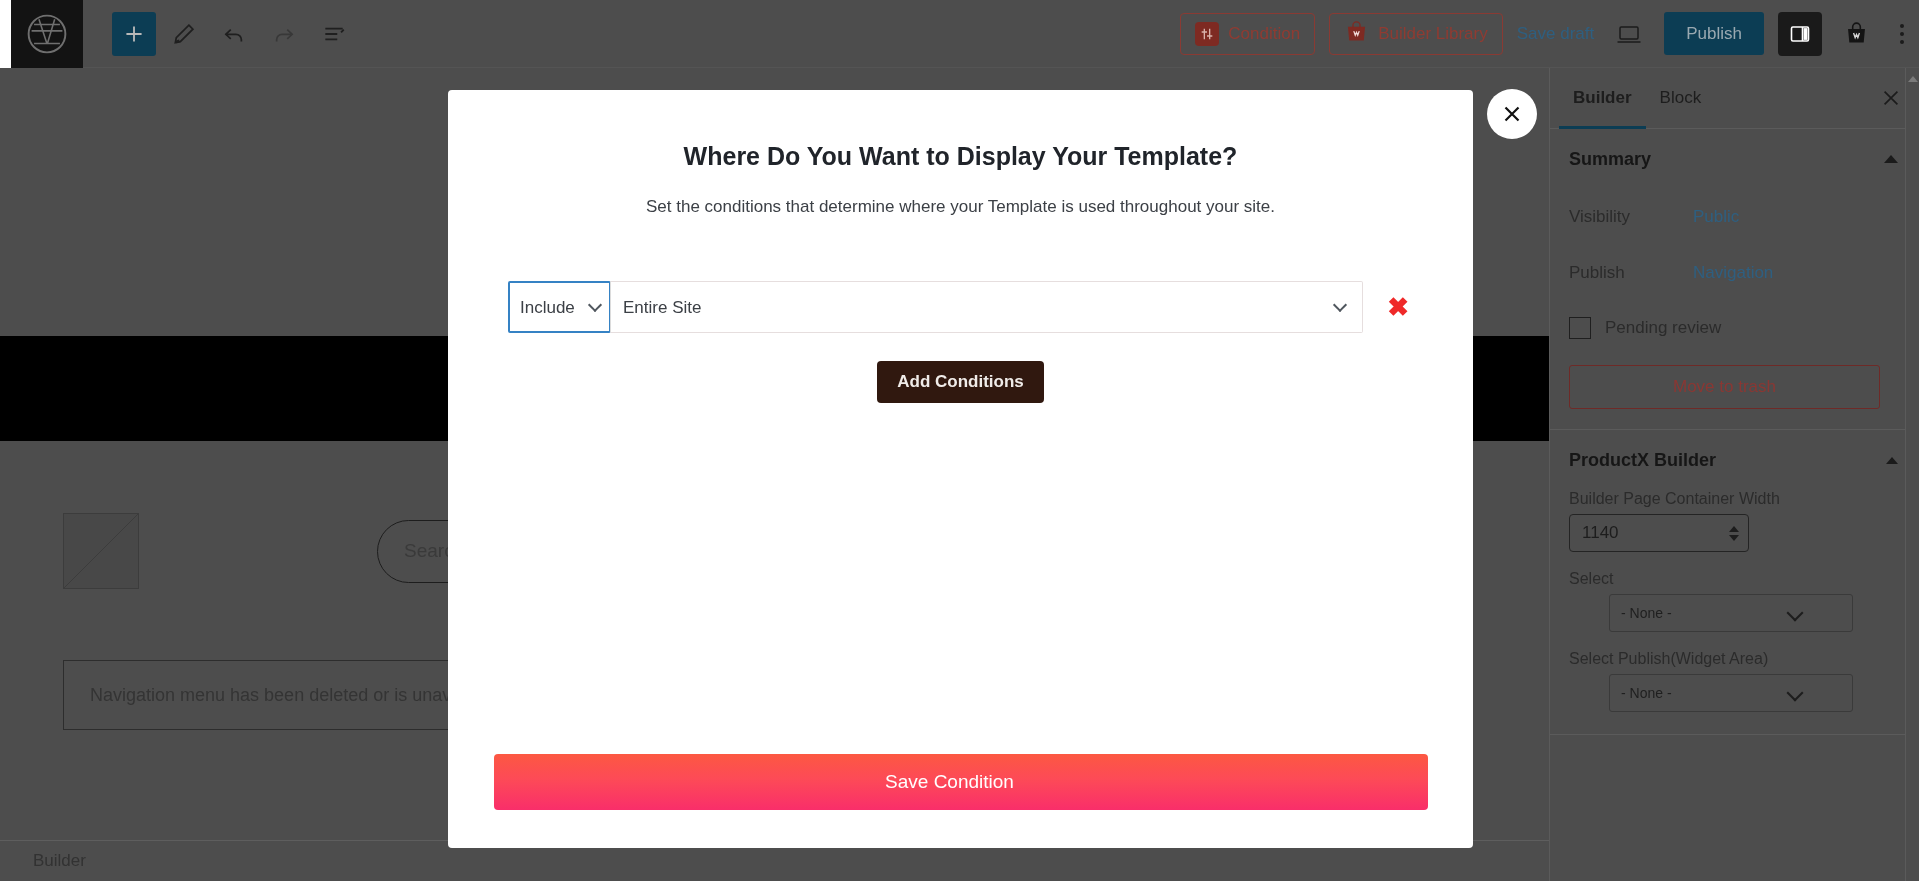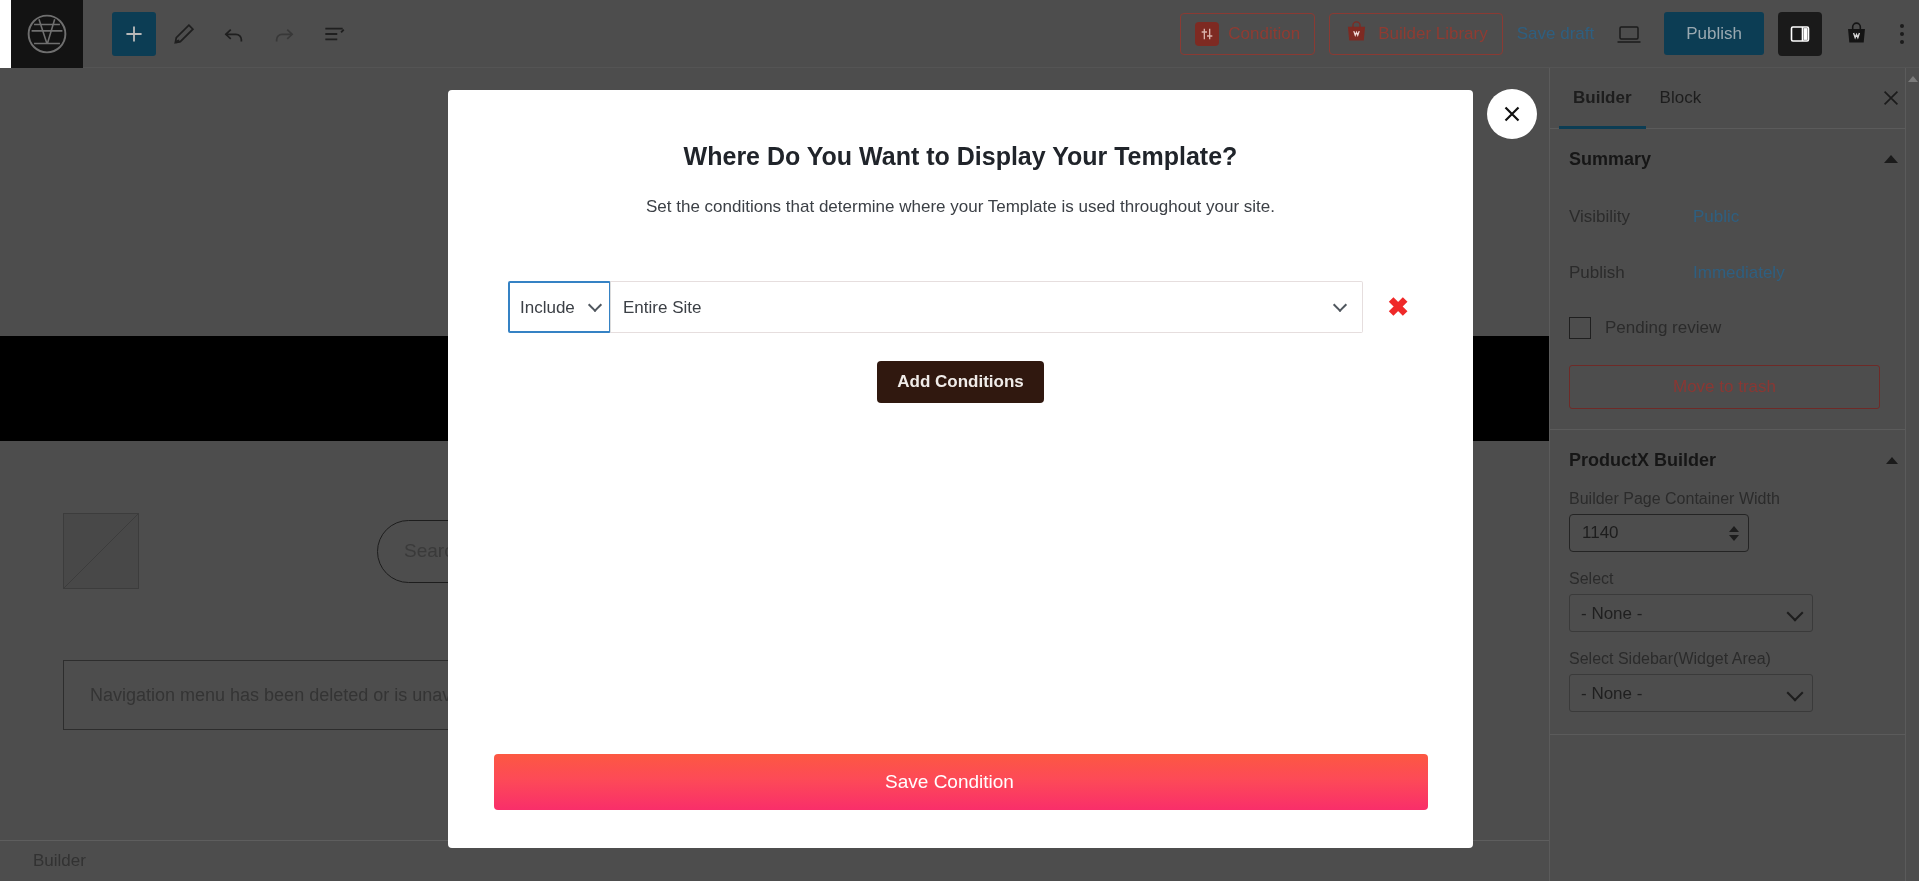--- a/index.html
+++ b/index.html
@@ -180,22 +180,22 @@
     padding-left: 12px; font-family: inherit; width: 100%;
   }
   .spin { display:flex; flex-direction:column; gap:3px; padding-right: 9px; }
   .spin i { width:0;height:0;border-left:5px solid transparent;border-right:5px solid transparent; display:block; cursor:pointer;}
   .spin i.up { border-bottom:6px solid #1d1d1d; }
   .spin i.dn { border-top:6px solid #1d1d1d; }
 
   .sel-wrap { position: relative; width: 244px; }
   .sel-wrap select {
     width: 100%; height: 38px; border:1px solid #3a3a3a; border-radius: 3px;
-    background:#4d4d4d; color:#1f1f1f; font-size:17px; padding: 0 32px 0 11px;
-    -webkit-appearance:none; appearance:none; font-family: inherit; cursor:pointer; outline:none;
+    background:#4d4d4d; color:#1f1f1f; font-size:14px; padding: 0 32px 0 11px;
+    -webkit-appearance:none; appearance:none; font-family: inherit; cursor:pointer; outline:none;margin-left:40px;
   }
   .sel-wrap .caret {
     position:absolute; right:12px; top:13px; width:12px; height:12px;
     border-right:2px solid #1d1d1d; border-bottom:2px solid #1d1d1d;
     transform: rotate(45deg); pointer-events:none;
   }
   .sb-gap { height: 18px; }
   .sb-bottom-rule { margin-top: 22px; border-top: 1px solid #5b5b5b; }
 
   
@@ -418,21 +418,21 @@
       <span class="chev up"></span>
     </div>
 
     <div class="sb-row">
       <span class="lbl">Visibility</span>
       <button class="val">Public</button>
     </div>
 
     <div class="sb-row">
       <span class="lbl">Publish</span>
-      <button class="val">Immediately</button>
+      <button class="val">Navigation</button>
     </div>
 
     <div class="sb-check-row">
       <span class="sb-check"></span>
       <label>Pending review</label>
     </div>
 
     <button class="trash-btn">Move to trash</button>
 
     <div class="sb-divider"></div>
@@ -461,21 +461,21 @@
         <select>
           <option>- None -</option>
         </select>
         <span class="caret"></span>
       </div>
     </div>
 
     <div class="sb-gap"></div>
 
     <div class="sb-field">
-      <label>Select Sidebar(Widget Area)</label>
+      <label>Select Publish(Widget Area)</label>
       <div class="sel-wrap">
         <select>
           <option>- None -</option>
         </select>
         <span class="caret"></span>
       </div>
     </div>
 
     <div class="sb-bottom-rule"></div>
 

